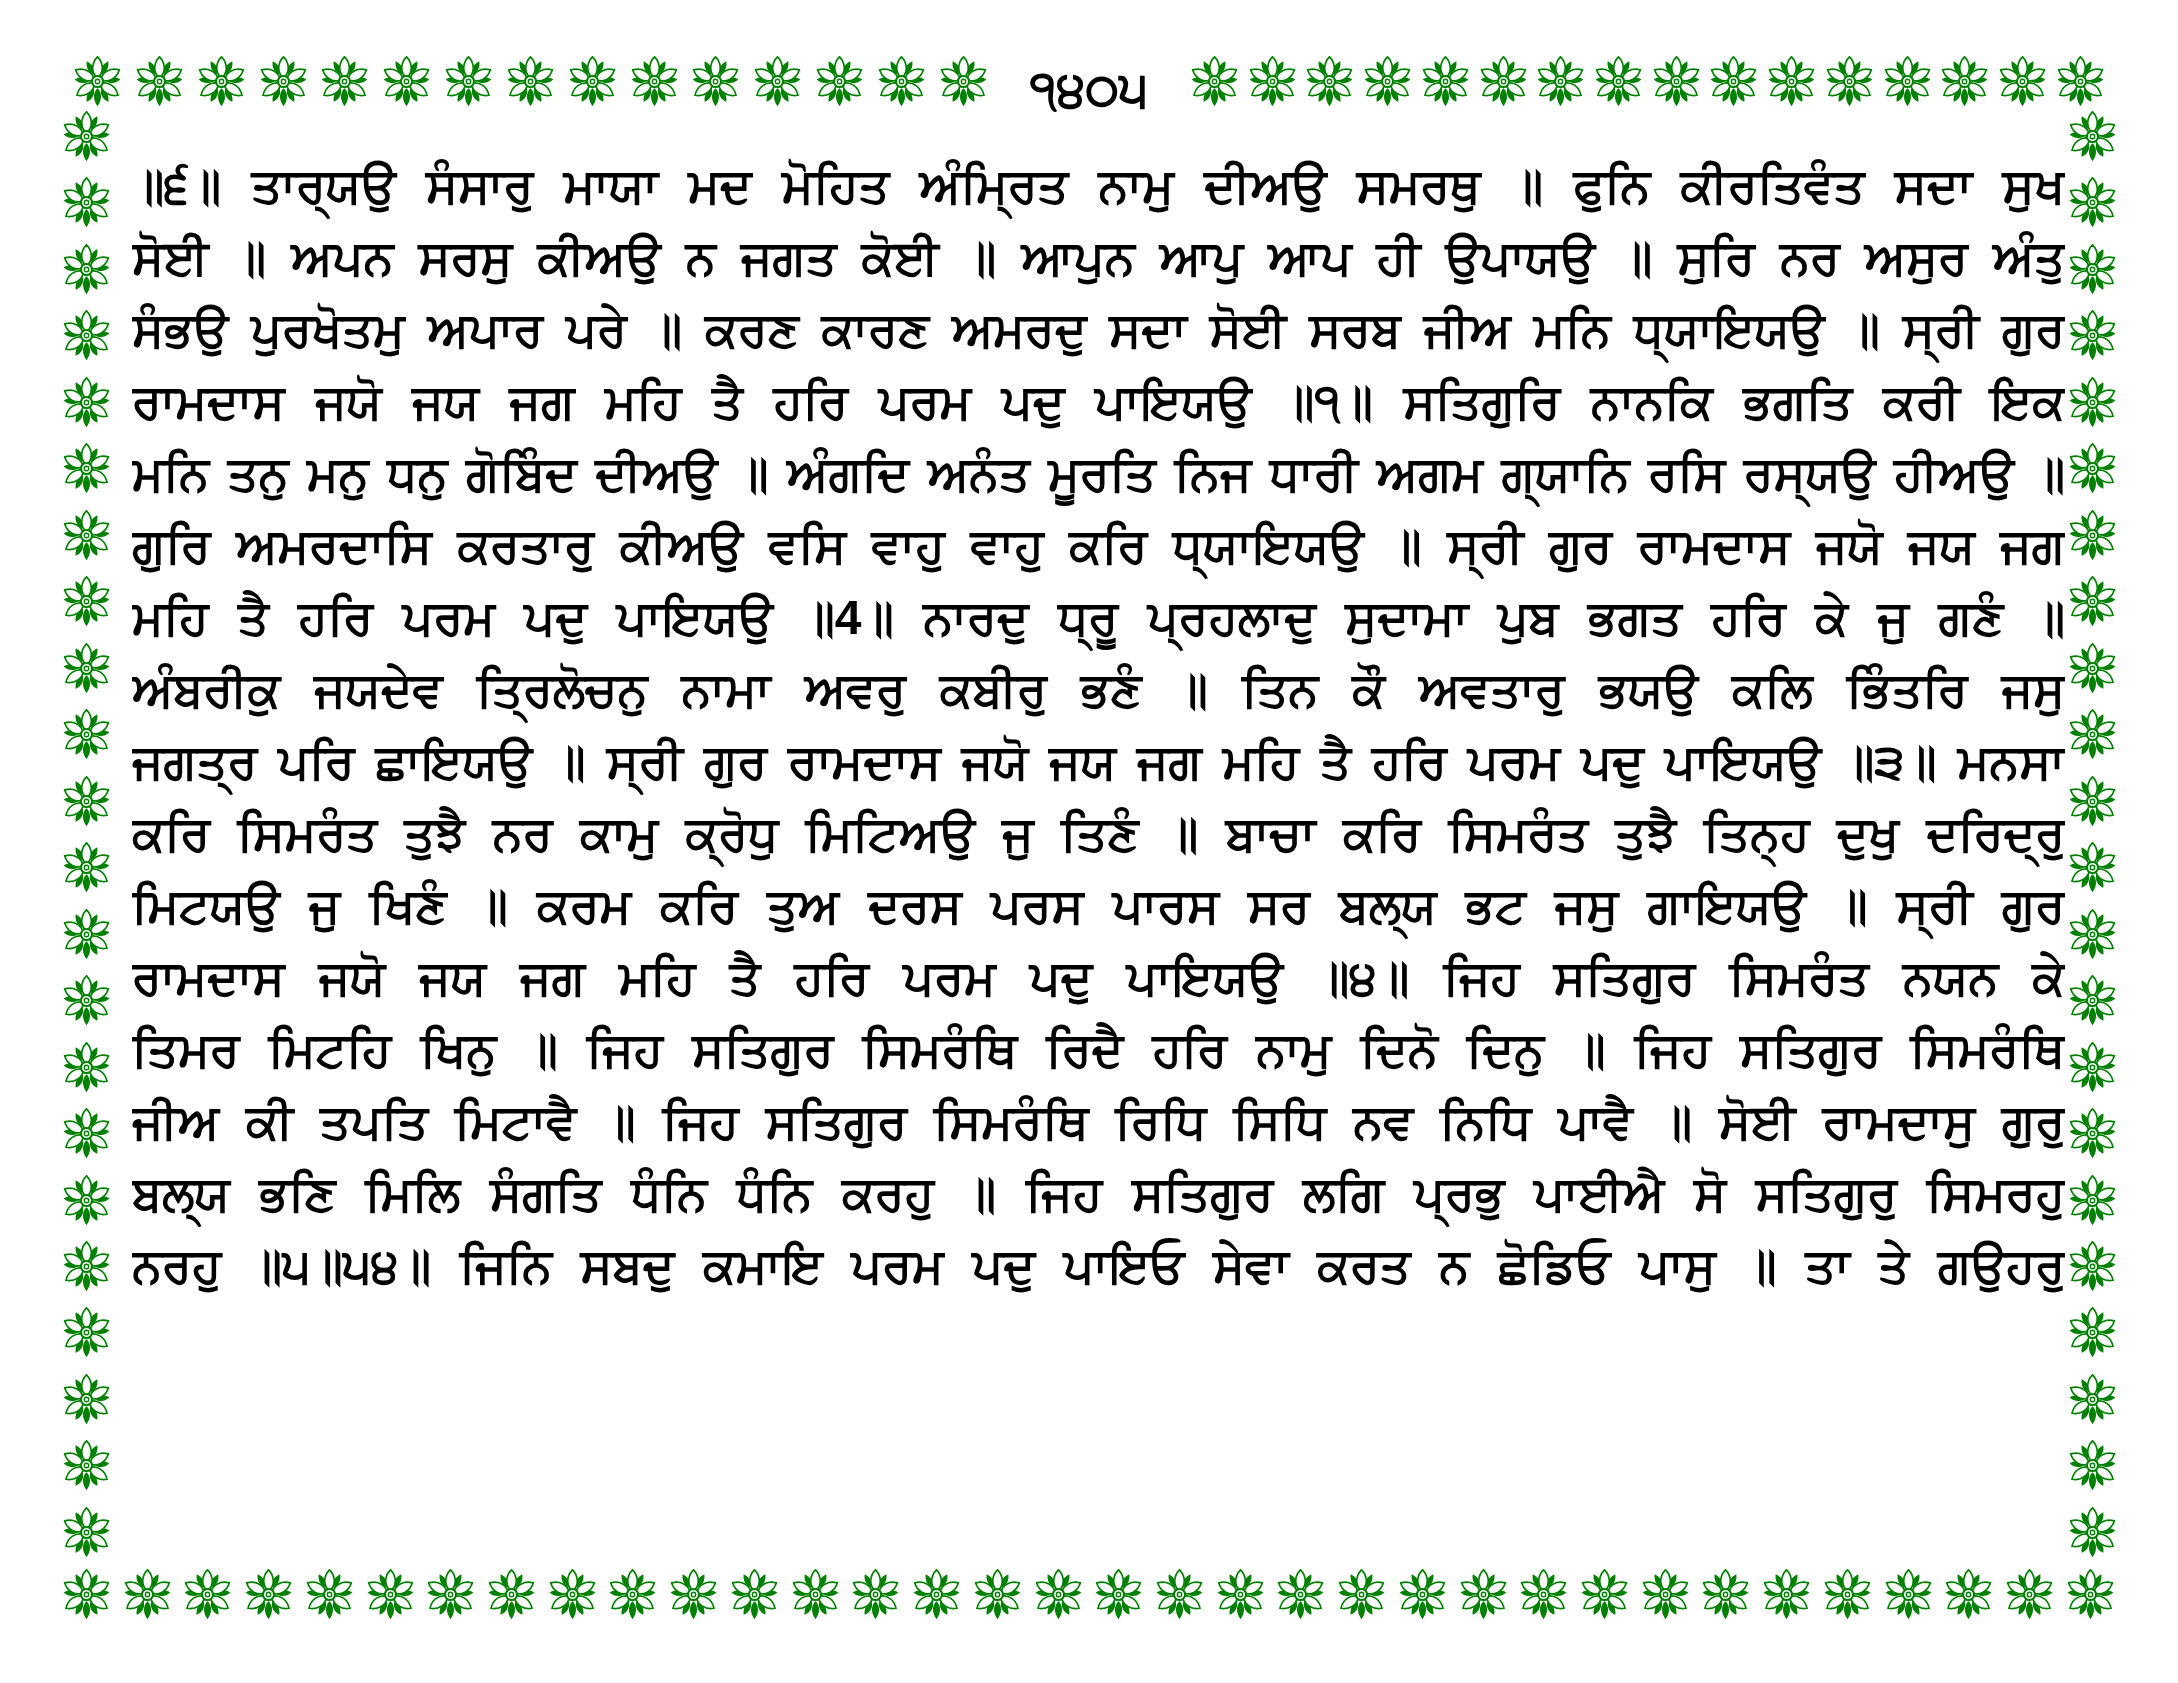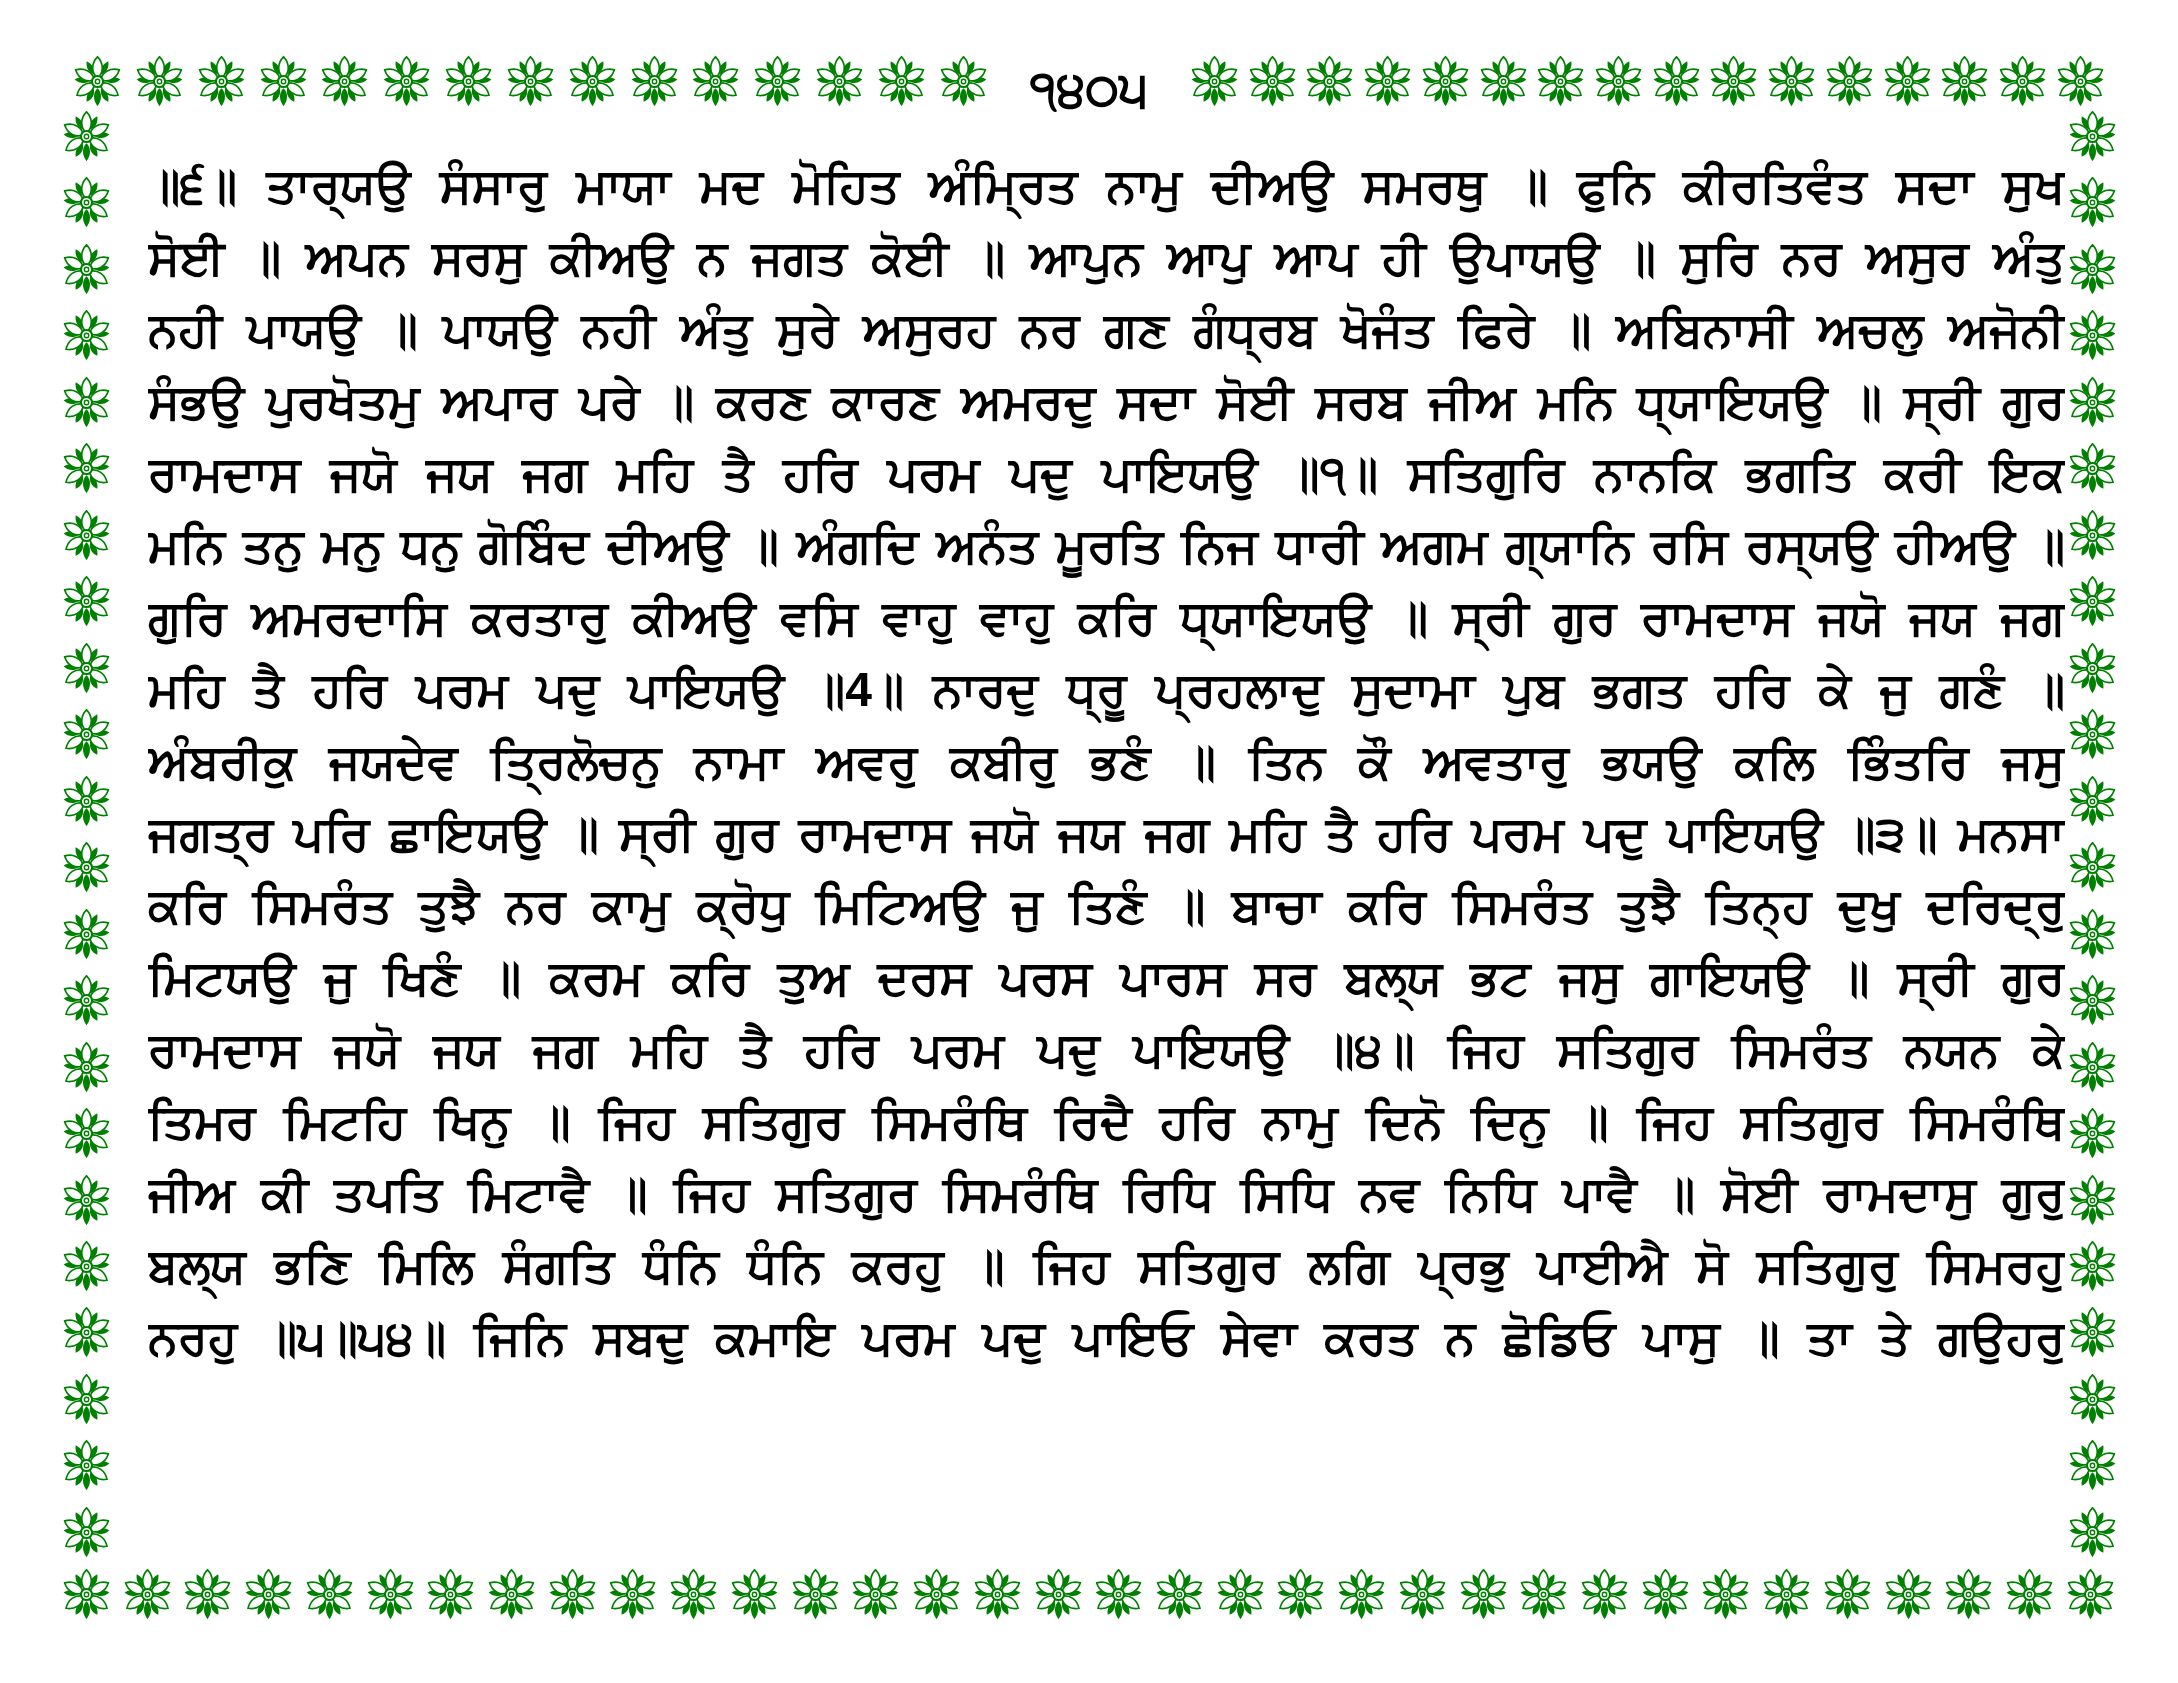--- a/index.html
+++ b/index.html
@@ -35,21 +35,21 @@
     padding-top:14px; line-height:1;
   }
 
   
   .text-block {
     position:absolute; left:132px; top:150px; width:1933px;
     color:#000; font-size:48px; font-weight:bold;
   }
   .line {
     height:72px; line-height:72px; overflow:hidden;
-    text-align:justify; text-align-last:justify;margin-left:16px;
+    text-align:justify; text-align-last:justify;
   }
 </style>
 </head>
 <body>
 
 <div class="page">
 
   <svg class="defs" aria-hidden="true">
     <defs>
       <g id="flower-sym">
@@ -417,21 +417,20 @@
         <use href="#flower-sym"></use>
       </svg>
       <svg class="flower" viewBox="0 0 60 60">
         <use href="#flower-sym"></use>
       </svg>
     </div>
 
   <div class="text-block">
       <div class="line">॥੬॥ ਤਾਰ੍ਯਉ ਸੰਸਾਰੁ ਮਾਯਾ ਮਦ ਮੋਹਿਤ ਅੰਮ੍ਰਿਤ ਨਾਮੁ ਦੀਅਉ ਸਮਰਥੁ ॥ ਫੁਨਿ ਕੀਰਤਿਵੰਤ ਸਦਾ ਸੁਖ</div>
       <div class="line">ਸੋਈ ॥ ਅਪਨ ਸਰਸੁ ਕੀਅਉ ਨ ਜਗਤ ਕੋਈ ॥ ਆਪੁਨ ਆਪੁ ਆਪ ਹੀ ਉਪਾਯਉ ॥ ਸੁਰਿ ਨਰ ਅਸੁਰ ਅੰਤੁ</div>
-      <div class="line">ਨਹੀ ਪਾਯਉ ॥ ਪਾਯਉ ਨਹੀ ਅੰਤੁ ਸੁਰੇ ਅਸੁਰਹ ਨਰ ਗਣ ਗੰਧ੍ਰਬ ਖੋਜੰਤ ਫਿਰੇ ॥ ਅਬਿਨਾਸੀ ਅਚਲੁ ਅਜੋਨੀ</div>
       <div class="line">ਸੰਭਉ ਪੁਰਖੋਤਮੁ ਅਪਾਰ ਪਰੇ ॥ ਕਰਣ ਕਾਰਣ ਅਮਰਦੁ ਸਦਾ ਸੋਈ ਸਰਬ ਜੀਅ ਮਨਿ ਧ੍ਯਾਇਯਉ ॥ ਸ੍ਰੀ ਗੁਰ</div>
       <div class="line">ਰਾਮਦਾਸ ਜਯੋ ਜਯ ਜਗ ਮਹਿ ਤੈ ਹਰਿ ਪਰਮ ਪਦੁ ਪਾਇਯਉ ॥੧॥ ਸਤਿਗੁਰਿ ਨਾਨਕਿ ਭਗਤਿ ਕਰੀ ਇਕ</div>
       <div class="line">ਮਨਿ ਤਨੁ ਮਨੁ ਧਨੁ ਗੋਬਿੰਦ ਦੀਅਉ ॥ ਅੰਗਦਿ ਅਨੰਤ ਮੂਰਤਿ ਨਿਜ ਧਾਰੀ ਅਗਮ ਗ੍ਯਾਨਿ ਰਸਿ ਰਸ੍ਯਉ ਹੀਅਉ ॥</div>
       <div class="line">ਗੁਰਿ ਅਮਰਦਾਸਿ ਕਰਤਾਰੁ ਕੀਅਉ ਵਸਿ ਵਾਹੁ ਵਾਹੁ ਕਰਿ ਧ੍ਯਾਇਯਉ ॥ ਸ੍ਰੀ ਗੁਰ ਰਾਮਦਾਸ ਜਯੋ ਜਯ ਜਗ</div>
       <div class="line">ਮਹਿ ਤੈ ਹਰਿ ਪਰਮ ਪਦੁ ਪਾਇਯਉ ॥4॥ ਨਾਰਦੁ ਧ੍ਰੂ ਪ੍ਰਹਲਾਦੁ ਸੁਦਾਮਾ ਪੁਬ ਭਗਤ ਹਰਿ ਕੇ ਜੁ ਗਣੰ ॥</div>
       <div class="line">ਅੰਬਰੀਕੁ ਜਯਦੇਵ ਤ੍ਰਿਲੋਚਨੁ ਨਾਮਾ ਅਵਰੁ ਕਬੀਰੁ ਭਣੰ ॥ ਤਿਨ ਕੌ ਅਵਤਾਰੁ ਭਯਉ ਕਲਿ ਭਿੰਤਰਿ ਜਸੁ</div>
       <div class="line">ਜਗਤ੍ਰ ਪਰਿ ਛਾਇਯਉ ॥ ਸ੍ਰੀ ਗੁਰ ਰਾਮਦਾਸ ਜਯੋ ਜਯ ਜਗ ਮਹਿ ਤੈ ਹਰਿ ਪਰਮ ਪਦੁ ਪਾਇਯਉ ॥੩॥ ਮਨਸਾ</div>
       <div class="line">ਕਰਿ ਸਿਮਰੰਤ ਤੁਝੈ ਨਰ ਕਾਮੁ ਕ੍ਰੋਧੁ ਮਿਟਿਅਉ ਜੁ ਤਿਣੰ ॥ ਬਾਚਾ ਕਰਿ ਸਿਮਰੰਤ ਤੁਝੈ ਤਿਨ੍ਹ ਦੁਖੁ ਦਰਿਦ੍ਰੁ</div>
       <div class="line">ਮਿਟਯਉ ਜੁ ਖਿਣੰ ॥ ਕਰਮ ਕਰਿ ਤੁਅ ਦਰਸ ਪਰਸ ਪਾਰਸ ਸਰ ਬਲ੍ਯ ਭਟ ਜਸੁ ਗਾਇਯਉ ॥ ਸ੍ਰੀ ਗੁਰ</div>
       <div class="line">ਰਾਮਦਾਸ ਜਯੋ ਜਯ ਜਗ ਮਹਿ ਤੈ ਹਰਿ ਪਰਮ ਪਦੁ ਪਾਇਯਉ ॥੪॥ ਜਿਹ ਸਤਿਗੁਰ ਸਿਮਰੰਤ ਨਯਨ ਕੇ</div>

